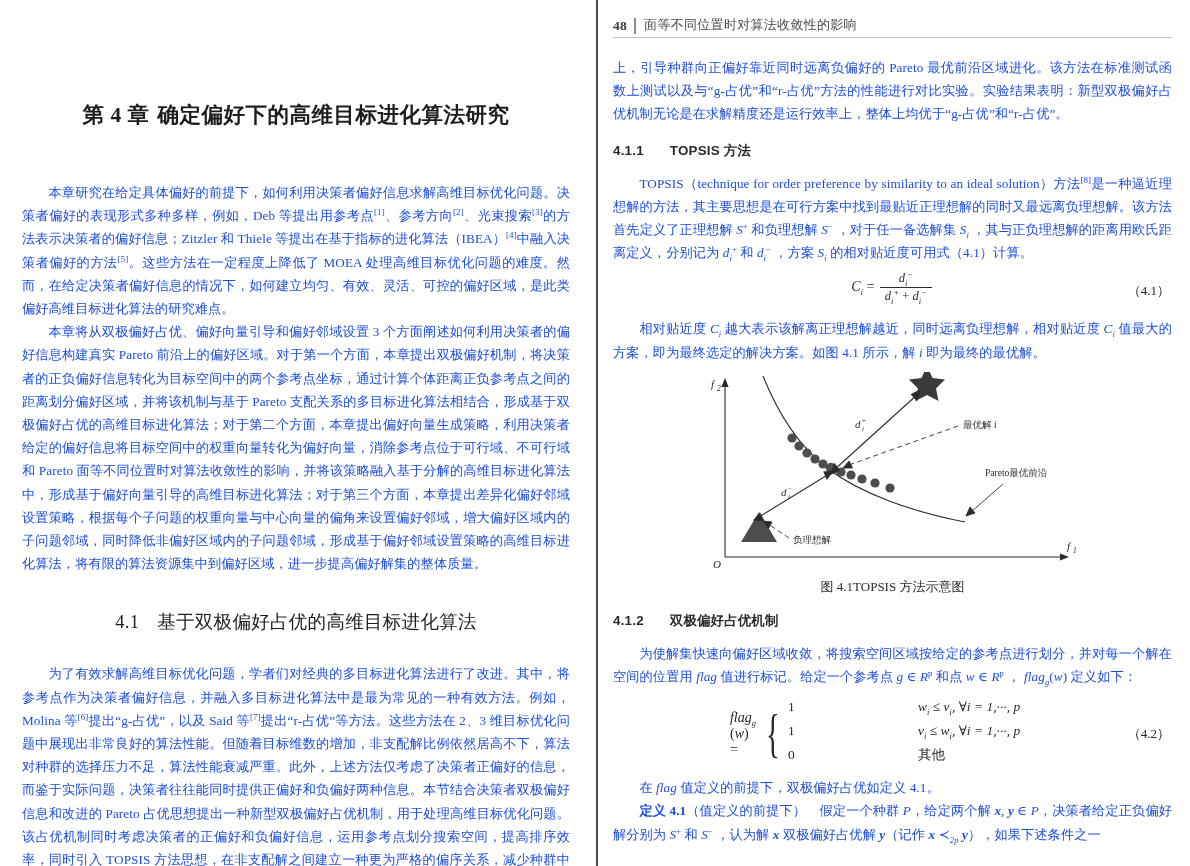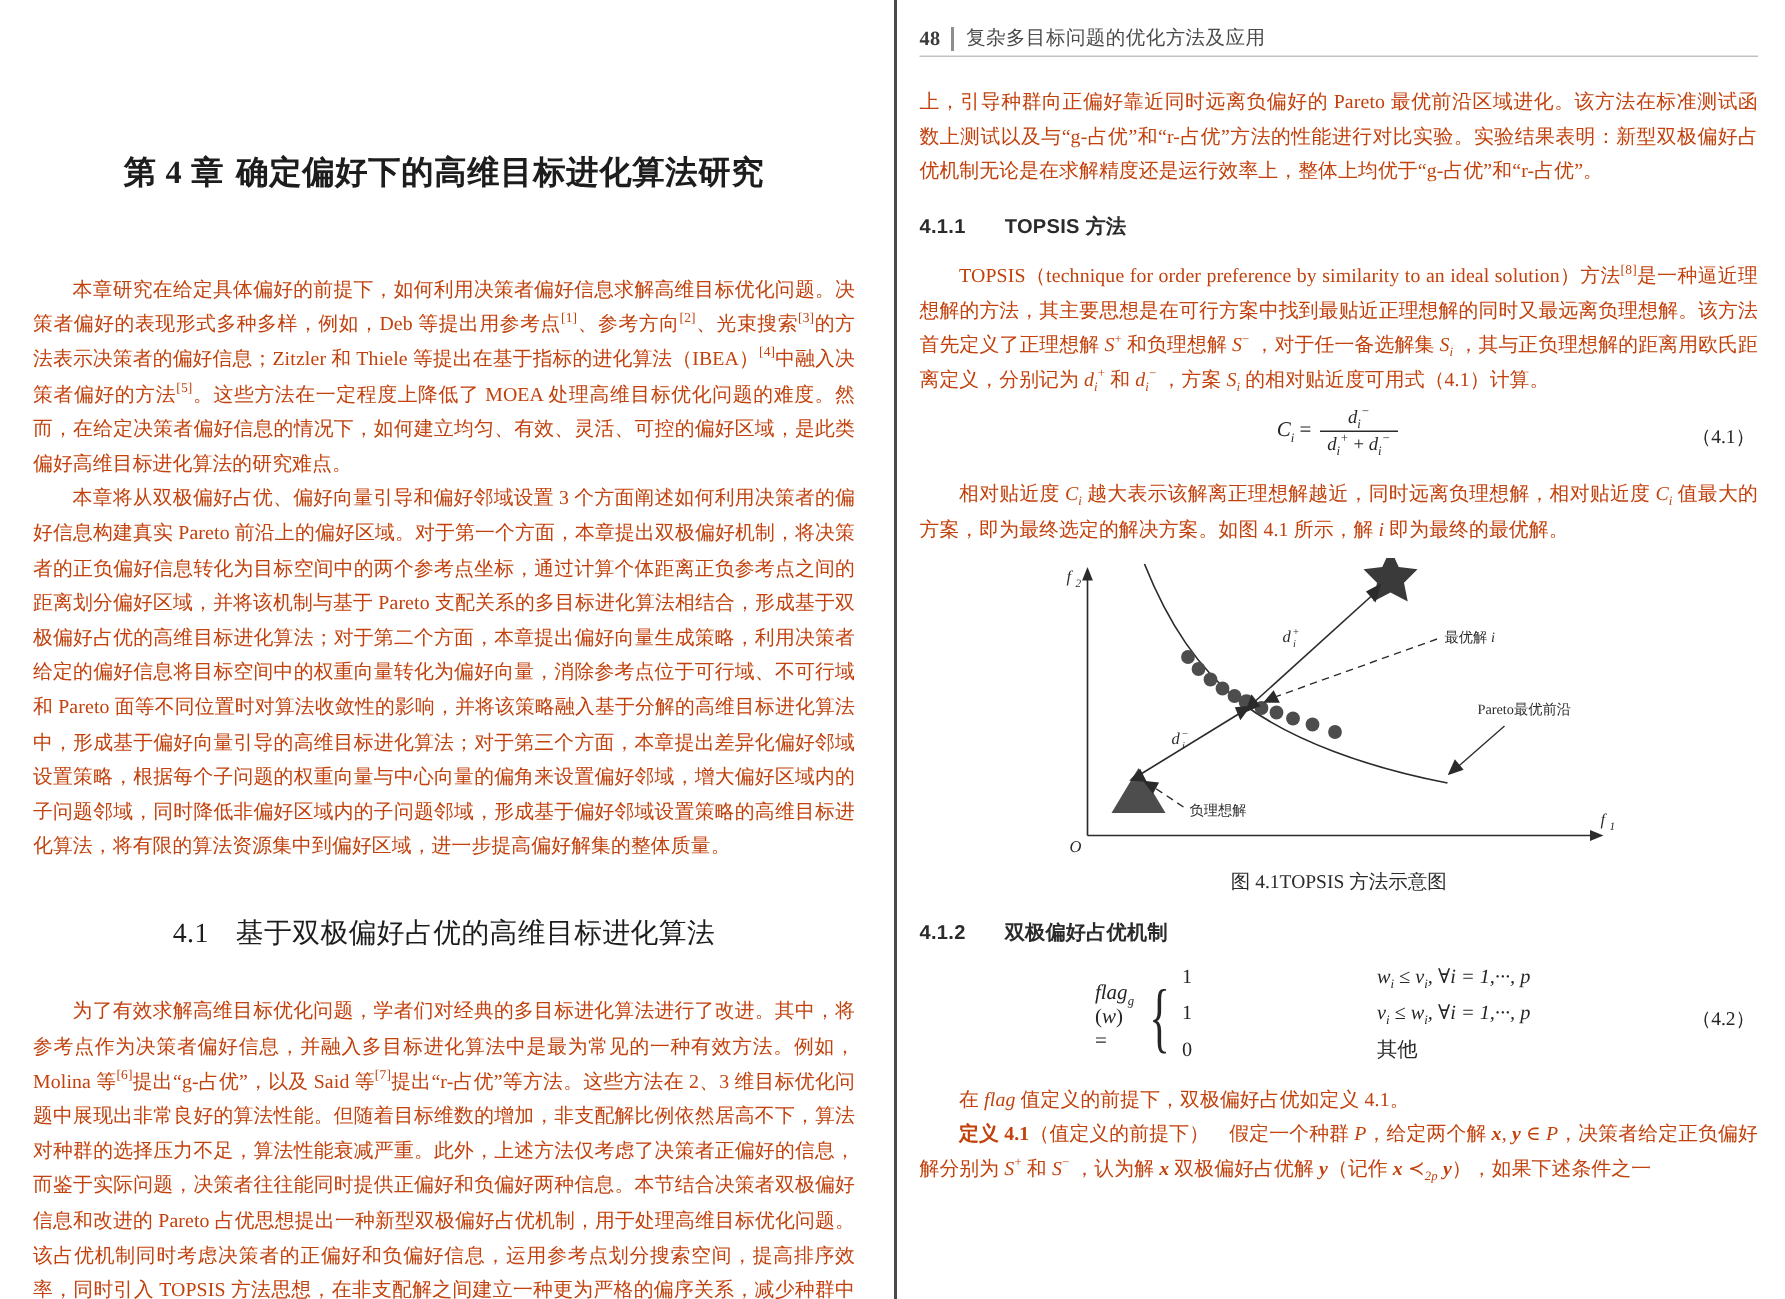--- a/index.html
+++ b/index.html
@@ -57,21 +57,21 @@
     margin-right: 8px;
     text-align: right;
   }
   .body-p {
     font-size: 13.2px;
     line-height: 23.2px;
     text-align: justify;
     text-justify: inter-ideograph;
     text-indent: 2em;
     margin: 0;
-    color: #c2410c;
+    color: #1d4ed8;
     letter-spacing: 0.1px;
   }
   .left-body {
     margin-top: 52px;
   }
   .section-h1 {
     text-align: center;
     font-size: 18.5px;
     font-weight: normal;
     color: #1d1d1d;
@@ -248,21 +248,21 @@
       </div>
 
     </div>
   </div>
 
   <div class="page page-right">
 
     <div class="runhead">
       <span class="pgnum">48</span>
       <span class="bar"></span>
-      <span class="rtitle">复杂多目标问题的优化方法及应用</span>
+      <span class="rtitle">面等不同位置时对算法收敛性的影响</span>
     </div>
 
     <div class="right-body-first">
 
       <p class="body-p" style="text-indent:0;">上，引导种群向正偏好靠近同时远离负偏好的 <span class="lat">Pareto</span> 最优前沿区域进化。该方法在标准测试函数上测试以及与“<span class="lat">g-</span>占优”和“<span class="lat">r-</span>占优”方法的性能进行对比实验。实验结果表明：新型双极偏好占优机制无论是在求解精度还是运行效率上，整体上均优于“<span class="lat">g-</span>占优”和“<span class="lat">r-</span>占优”。</p>
 
       <h3 class="section-h3">
         <span class="sn">4.1.1</span><span>TOPSIS 方法</span>
       </h3>
 
@@ -370,20 +370,21 @@
         <div class="figure-caption">
           <span class="fnum">图 4.1</span><span>TOPSIS 方法示意图</span>
         </div>
       </div>
 
       <h3 class="section-h3">
         <span class="sn">4.1.2</span><span>双极偏好占优机制</span>
       </h3>
 
       <div class="after-head">
+        <p class="body-p">为使解集快速向偏好区域收敛，将搜索空间区域按给定的参考点进行划分，并对每一个解在空间的位置用 <i>flag</i> 值进行标记。给定一个参考点 <i>g</i> ∈ <i>R</i><sup class="v">p</sup> 和点 <i>w</i> ∈ <i>R</i><sup class="v">p</sup> ， <i>flag</i><sub class="v">g</sub>(<i>w</i>) 定义如下：</p>
 
         <div class="cases-eq">
           <div class="cases-inner">
             <span><i>flag</i><sub class="v">g</sub> <span style="font-style:normal;">(</span><i>w</i><span style="font-style:normal;">) =</span></span>
             <span class="brace">{</span>
             <span class="cases-rows">
               <span class="cases-row">
                 <span class="cval">1</span>
                 <span class="ccond"><i>w</i><sub class="v">i</sub> ≤ <i>v</i><sub class="v">i</sub>, ∀<i>i</i> = 1,···, <i>p</i></span>
               </span>

